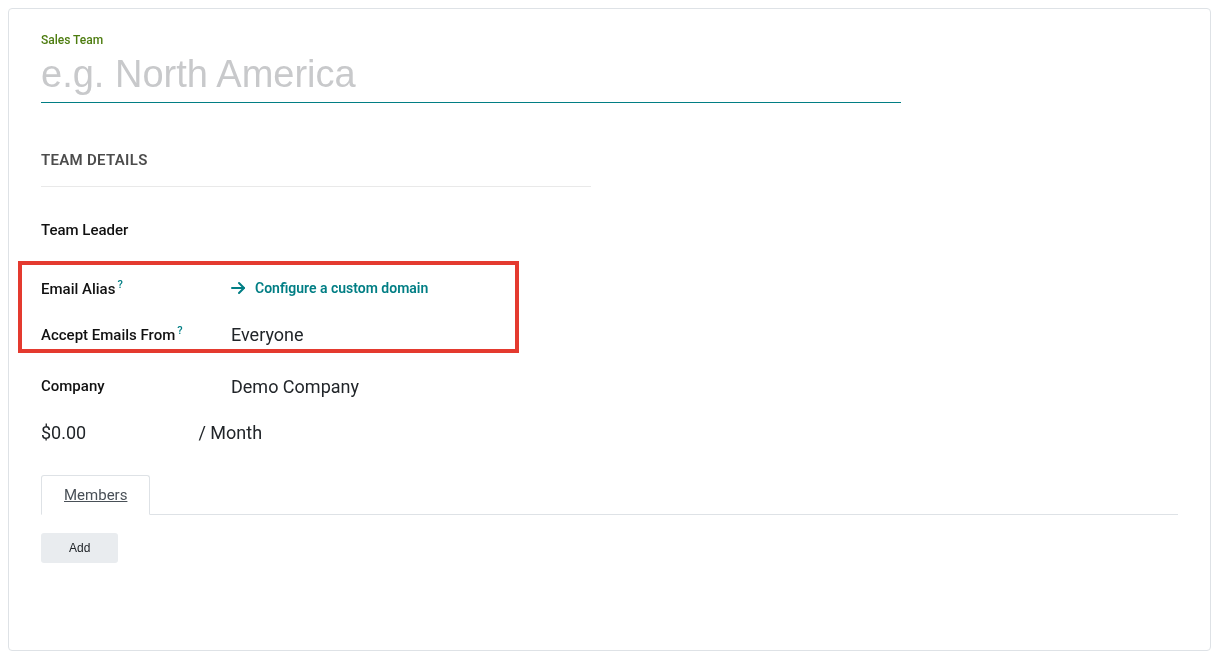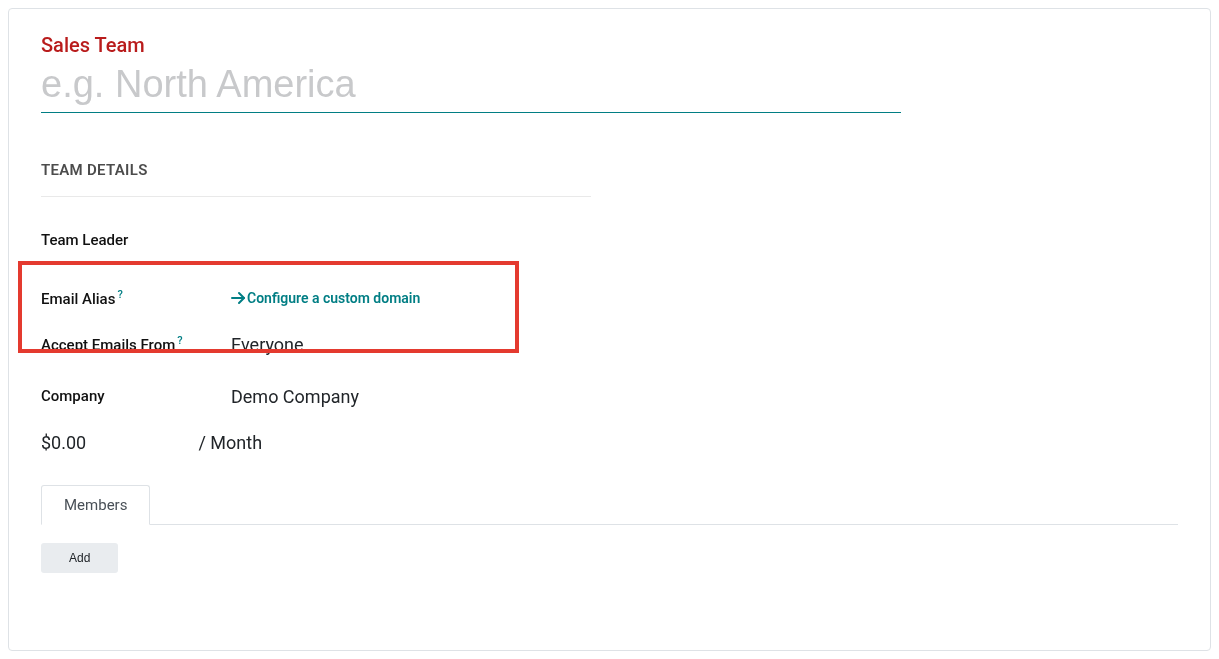--- a/index.html
+++ b/index.html
@@ -16,23 +16,23 @@
     }
     .card {
       border: 1px solid #dee2e6;
       border-radius: 4px;
       padding: 24px 32px 40px 32px;
       width: 1203px;
       height: 643px;
       position: relative;
     }
     .field-label {
-      font-size: 20px;
+      font-size: 12px;
       font-weight: 500;
-      color: #b91c1c;
+      color: #4d7c0f;
       margin-bottom: 4px;
     }
     .big-input {
       width: 860px;
       border: none;
       border-bottom: 1px solid #017e84;
       font-size: 38px;
       font-weight: 400;
       color: #14532d;
       padding: 2px 0 6px 0;
@@ -87,20 +87,21 @@
       position: absolute;
       border: 4px solid #e43a2f;
       pointer-events: none;
     }
     .link-teal {
       color: #017e84;
       font-weight: 600;
       text-decoration: none;
       display: inline-flex;
       align-items: center;
+      gap: 8px;
       cursor: pointer;
     }
     .arrow-icon {
       width: 16px;
       height: 16px;
       flex-shrink: 0;
     }
     .arrow-icon svg {
       display: block;
     }
@@ -120,20 +121,21 @@
     .tab {
       padding: 10px 22px;
       font-size: 15px;
       color: #495057;
       border: 1px solid #dee2e6;
       border-bottom: 1px solid #fff;
       margin-bottom: -1px;
       background: #fff;
       border-radius: 3px 3px 0 0;
       cursor: pointer;
+      text-decoration: underline;
     }
     .tab-content {
       padding-top: 18px;
     }
     .add-btn {
       background: #e9ecef;
       border: none;
       padding: 8px 28px;
       font-size: 12px;
       color: #212529;

